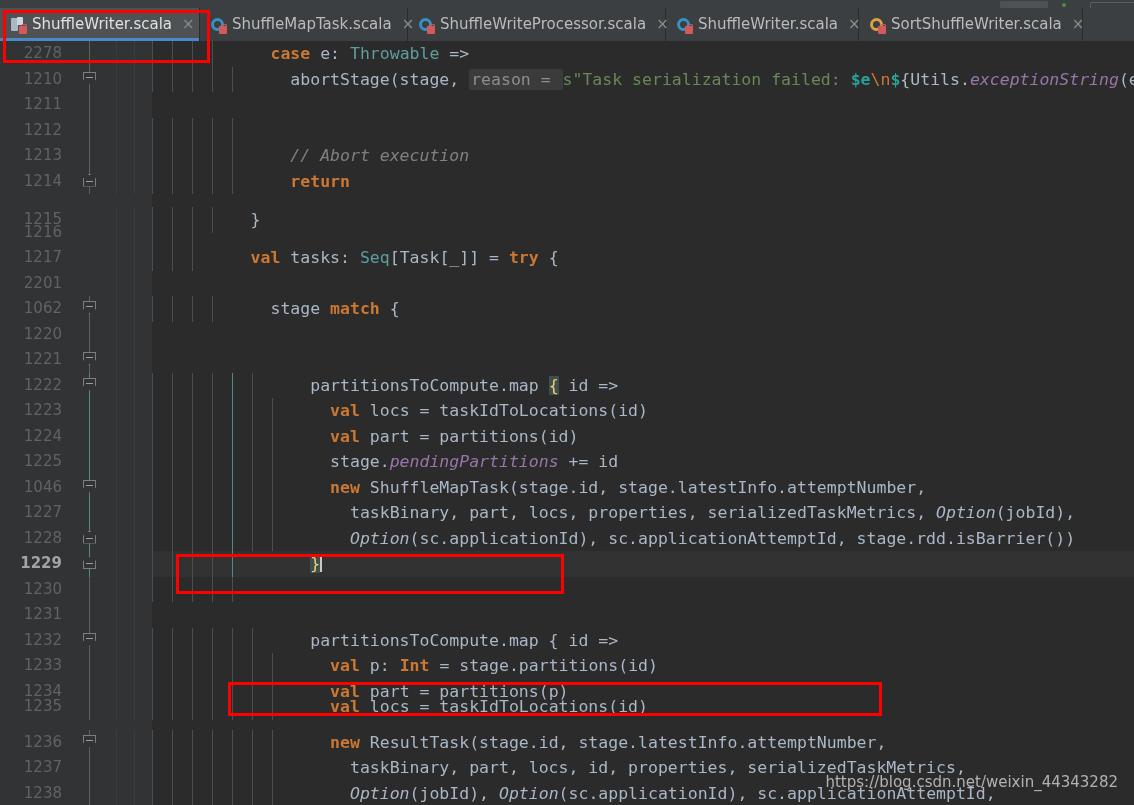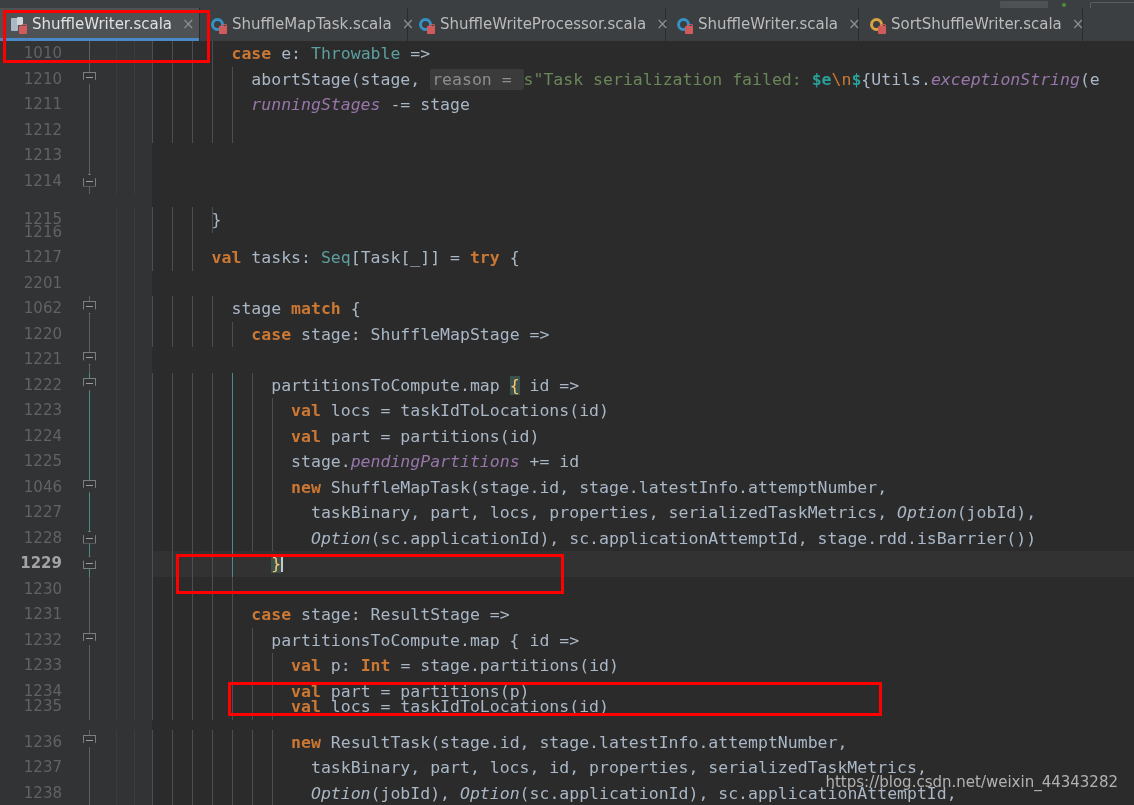--- a/index.html
+++ b/index.html
@@ -100,21 +100,21 @@
   .foldmark .dash{
     position:absolute;left:2px;top:4px;width:7px;height:1px;background:#9a9d9d;
   }
   .foldmark.close .dash{top:6px;}
 
   .gsep{position:absolute;top:0;width:1px;height:25.5px;background:#3a3c3e;}
 
   .codetext{
     position:absolute;left:152px;top:0;height:25.5px;line-height:25.5px;
     font-family:"DejaVu Sans Mono","Liberation Mono",monospace;
-    font-size:16.5px;color:#a9b7c6;white-space:pre;letter-spacing:0px;
+    font-size:16.5px;color:#a9b7c6;white-space:pre;letter-spacing:0px;padding-left:39px;
   }
   
   .iguide{position:absolute;top:0;width:1px;height:25.5px;background:#4b4f51;}
   .iguide.teal{background:#4f8a8b;}
 
   
   .kw{color:#cc7832;font-weight:bold;}
   .type{color:#5d9f9f;}
   .fld{color:#9876aa;font-style:italic;}
   .str{color:#6a8759;}
@@ -199,21 +199,21 @@
   </div>
 </div>
 
 <div id="editor">
   <div id="gutter-bg"></div>
   <div id="code-bg"></div>
 
   <div id="rows">
 
     <div class="row" style="top:0px;">
-      <span class="lnum">1010</span>
+      <span class="lnum">2278</span>
       <span class="foldcol">
           <span class="foldline"></span>
         </span>
       <span class="gsep" style="left:116px;"></span>
         <span class="gsep" style="left:134px;"></span>
       <span class="codetext"><span class="iguide" style="left:0px;"></span><span class="iguide" style="left:20px;"></span><span class="iguide" style="left:40px;"></span><span class="iguide" style="left:60px;"></span>        <span class="kw">case</span> e: <span class="type">Throwable</span> =&gt;</span>
     </div>
 
     <div class="row" style="top:25.5px;">
       <span class="lnum">1210</span>
@@ -228,52 +228,53 @@
       <span class="codetext"><span class="iguide" style="left:0px;"></span><span class="iguide" style="left:20px;"></span><span class="iguide" style="left:40px;"></span><span class="iguide" style="left:60px;"></span><span class="iguide" style="left:80px;"></span>          abortStage(stage, <span class="paramchip">reason = </span><span class="str">s"Task serialization failed: </span><span class="esc">$e</span><span class="esc2">\n</span><span class="esc">$</span>{Utils.<span class="fld">exceptionString</span>(e</span>
     </div>
 
     <div class="row" style="top:51px;">
       <span class="lnum">1211</span>
       <span class="foldcol">
           <span class="foldline"></span>
         </span>
       <span class="gsep" style="left:116px;"></span>
         <span class="gsep" style="left:134px;"></span>
-      <span class="codetext"><span class="iguide" style="left:0px;"></span><span class="iguide" style="left:20px;"></span><span class="iguide" style="left:40px;"></span><span class="iguide" style="left:60px;"></span><span class="iguide" style="left:80px;"></span>          <span class="fld">runningStages</span> -= stage</span>
     </div>
 
     <div class="row" style="top:76.5px;">
       <span class="lnum">1212</span>
       <span class="foldcol">
           <span class="foldline"></span>
         </span>
       <span class="gsep" style="left:116px;"></span>
         <span class="gsep" style="left:134px;"></span>
       <span class="codetext"><span class="iguide" style="left:0px;"></span><span class="iguide" style="left:20px;"></span><span class="iguide" style="left:40px;"></span><span class="iguide" style="left:60px;"></span><span class="iguide" style="left:80px;"></span></span>
     </div>
 
     <div class="row" style="top:102px;">
       <span class="lnum">1213</span>
       <span class="foldcol">
           <span class="foldline"></span>
         </span>
       <span class="gsep" style="left:116px;"></span>
         <span class="gsep" style="left:134px;"></span>
+      <span class="codetext"><span class="iguide" style="left:0px;"></span><span class="iguide" style="left:20px;"></span><span class="iguide" style="left:40px;"></span><span class="iguide" style="left:60px;"></span><span class="iguide" style="left:80px;"></span>          <span class="cmt">// Abort execution</span></span>
     </div>
 
     <div class="row" style="top:127.5px;">
       <span class="lnum">1214</span>
       <span class="foldcol">
           <span class="foldline"></span>
           <span class="foldmark close">
             <span class="dash"></span>
           </span>
         </span>
       <span class="gsep" style="left:116px;"></span>
         <span class="gsep" style="left:134px;"></span>
+      <span class="codetext"><span class="iguide" style="left:0px;"></span><span class="iguide" style="left:20px;"></span><span class="iguide" style="left:40px;"></span><span class="iguide" style="left:60px;"></span><span class="iguide" style="left:80px;"></span>          <span class="kw">return</span></span>
     </div>
 
     <div class="row" style="top:166px;">
       <span class="lnum">1215</span>
       <span class="foldcol"></span>
       <span class="gsep" style="left:116px;"></span>
         <span class="gsep" style="left:134px;"></span>
       <span class="codetext"><span class="iguide" style="left:0px;"></span><span class="iguide" style="left:20px;"></span><span class="iguide" style="left:40px;"></span><span class="iguide" style="left:60px;"></span>      }</span>
     </div>
 
@@ -313,21 +314,20 @@
       <span class="codetext"><span class="iguide" style="left:0px;"></span><span class="iguide" style="left:20px;"></span><span class="iguide" style="left:40px;"></span><span class="iguide" style="left:60px;"></span>        stage <span class="kw">match</span> {</span>
     </div>
 
     <div class="row" style="top:280.5px;">
       <span class="lnum">1220</span>
       <span class="foldcol">
           <span class="foldline"></span>
         </span>
       <span class="gsep" style="left:116px;"></span>
         <span class="gsep" style="left:134px;"></span>
-      <span class="codetext"><span class="iguide" style="left:0px;"></span><span class="iguide" style="left:20px;"></span><span class="iguide" style="left:40px;"></span><span class="iguide" style="left:60px;"></span><span class="iguide" style="left:80px;"></span>          <span class="kw">case</span> stage: ShuffleMapStage =&gt;</span>
     </div>
 
     <div class="row" style="top:306px;">
       <span class="lnum">1221</span>
       <span class="foldcol">
           <span class="foldline"></span>
           <span class="foldmark open">
             <span class="dash"></span>
           </span>
         </span>
@@ -438,21 +438,20 @@
       <span class="codetext"><span class="iguide" style="left:0px;"></span><span class="iguide" style="left:20px;"></span><span class="iguide" style="left:40px;"></span><span class="iguide" style="left:60px;"></span><span class="iguide" style="left:80px;"></span></span>
     </div>
 
     <div class="row" style="top:561px;">
       <span class="lnum">1231</span>
       <span class="foldcol">
           <span class="foldline"></span>
         </span>
       <span class="gsep" style="left:116px;"></span>
         <span class="gsep" style="left:134px;"></span>
-      <span class="codetext"><span class="iguide" style="left:0px;"></span><span class="iguide" style="left:20px;"></span><span class="iguide" style="left:40px;"></span><span class="iguide" style="left:60px;"></span><span class="iguide" style="left:80px;"></span>          <span class="kw">case</span> stage: ResultStage =&gt;</span>
     </div>
 
     <div class="row" style="top:586.5px;">
       <span class="lnum">1232</span>
       <span class="foldcol">
           <span class="foldline"></span>
           <span class="foldmark open">
             <span class="dash"></span>
           </span>
         </span>

